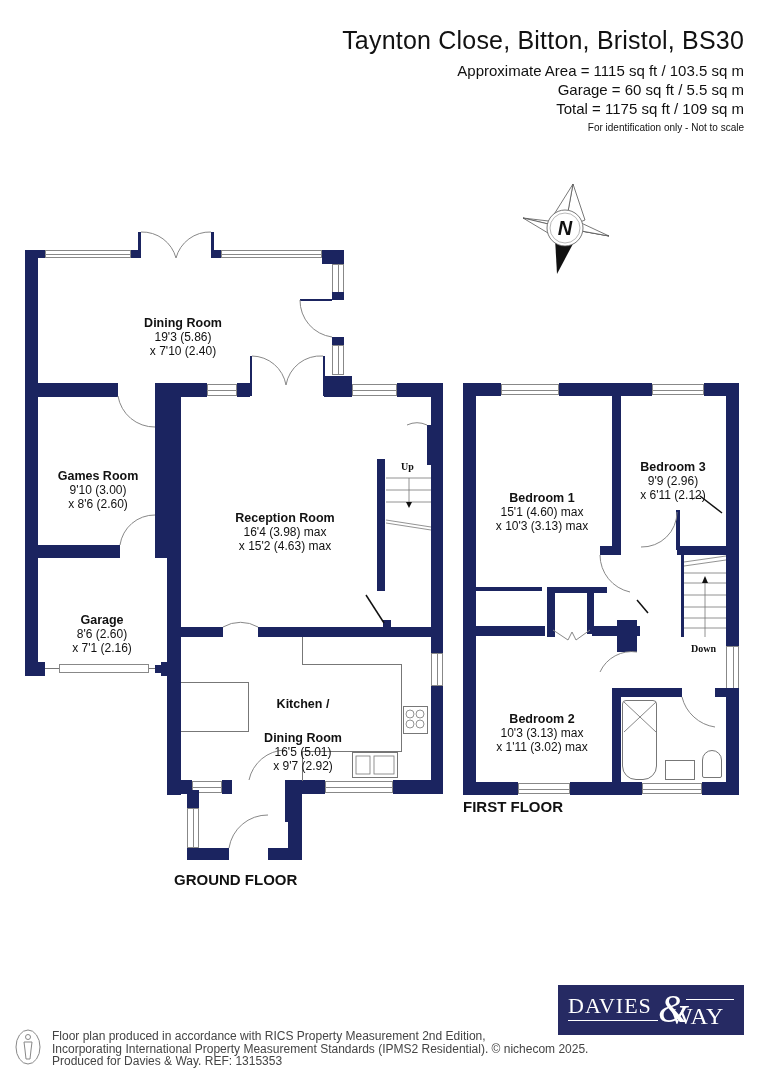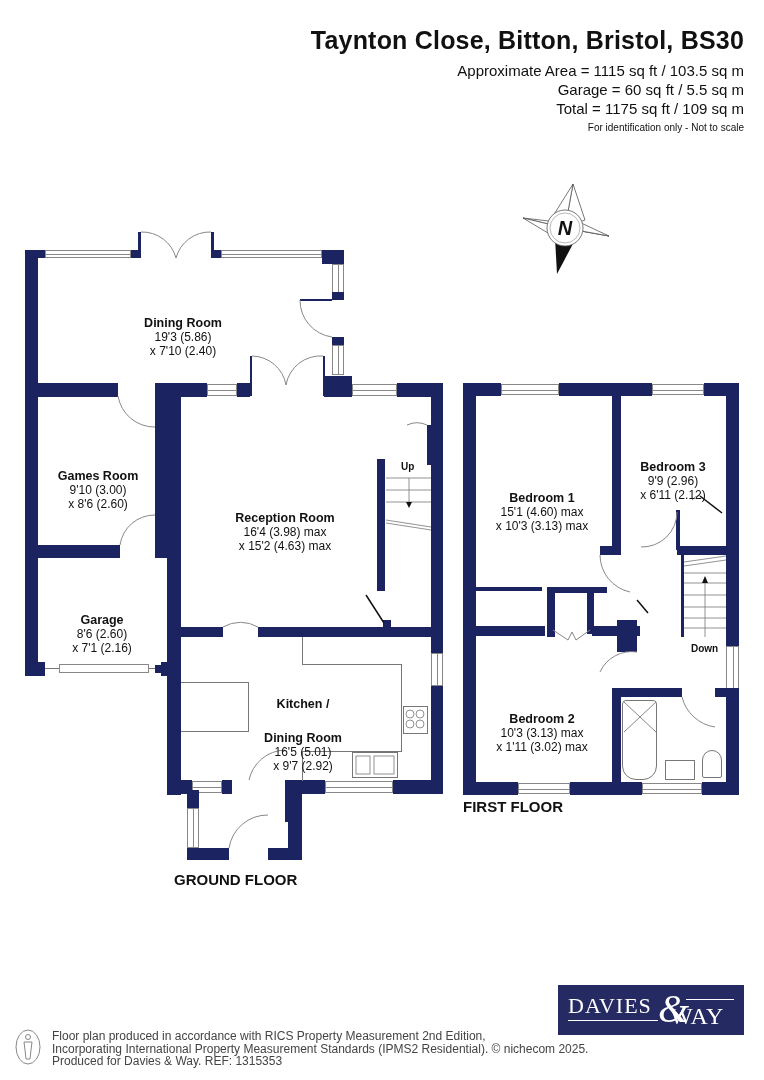--- a/index.html
+++ b/index.html
@@ -1,29 +1,29 @@
 <!DOCTYPE html>
 <html><head>
 <meta charset="utf-8">
 <style>
   html,body{margin:0;padding:0;background:#ffffff;}
   body{width:764px;height:1080px;position:relative;overflow:hidden;font-family:"Liberation Sans",sans-serif;color:#111;}
   .abs{position:absolute;}
-  .title{right:20px;top:26px;font-size:25px;font-weight:bold;letter-spacing:0.2px;white-space:nowrap;}
+  .title{right:20px;top:26px;font-size:25px;font-weight:normal;letter-spacing:0.2px;white-space:nowrap;}
   .area-line{right:20px;font-size:15px;white-space:nowrap;text-align:right;}
   .note{right:20px;top:122px;font-size:10px;white-space:nowrap;}
   .w{position:absolute;background:#1b2460;}
   .win{position:absolute;background:#fff;border:1px solid #888;box-sizing:border-box;}
   .win.h::after{content:"";position:absolute;left:0;right:0;top:50%;border-top:1px solid #888;}
   .win.v::after{content:"";position:absolute;top:0;bottom:0;left:50%;border-left:1px solid #888;}
   .thin{position:absolute;background:#777;}
   .room{position:absolute;text-align:center;font-size:12px;line-height:14px;transform:translateX(-50%);white-space:nowrap;}
   .room .rn{font-weight:bold;font-size:12.5px;margin-top:20px;}
   .floor-label{font-size:15px;font-weight:bold;white-space:nowrap;}
-  .small-label{font-size:10px;font-weight:bold;}
+  .small-label{font-size:10px;font-weight:bold;font-family:Liberation Serif, serif;}
   svg.overlay{position:absolute;left:0;top:0;pointer-events:none;}
   .footer-text{left:52px;top:1030px;font-size:12px;line-height:12.5px;color:#444;white-space:nowrap;}
   .logo{left:558px;top:985px;width:186px;height:76px;}
   .logo-top{position:absolute;left:0;top:0;width:186px;height:50px;background:#262a63;color:#fff;}
   .logo-bottom{position:absolute;left:0;top:50px;width:186px;height:26px;background:#8b8aa8;color:#fff;font-size:8.5px;letter-spacing:0.6px;text-align:center;line-height:26px;white-space:nowrap;}
   .logo-davies{position:absolute;left:10px;top:8px;font-family:"Liberation Serif",serif;font-size:22px;letter-spacing:1px;}
   .logo-amp{position:absolute;left:100px;top:0px;font-family:"Liberation Serif",serif;font-size:40px;font-style:italic;}
   .logo-way{position:absolute;left:112px;top:18px;font-family:"Liberation Serif",serif;font-size:24px;letter-spacing:0.5px;}
   .logo-rule1{position:absolute;left:10px;top:35px;width:90px;border-top:1px solid #fff;}
   .logo-rule2{position:absolute;left:128px;top:14px;width:48px;border-top:1px solid #fff;}

